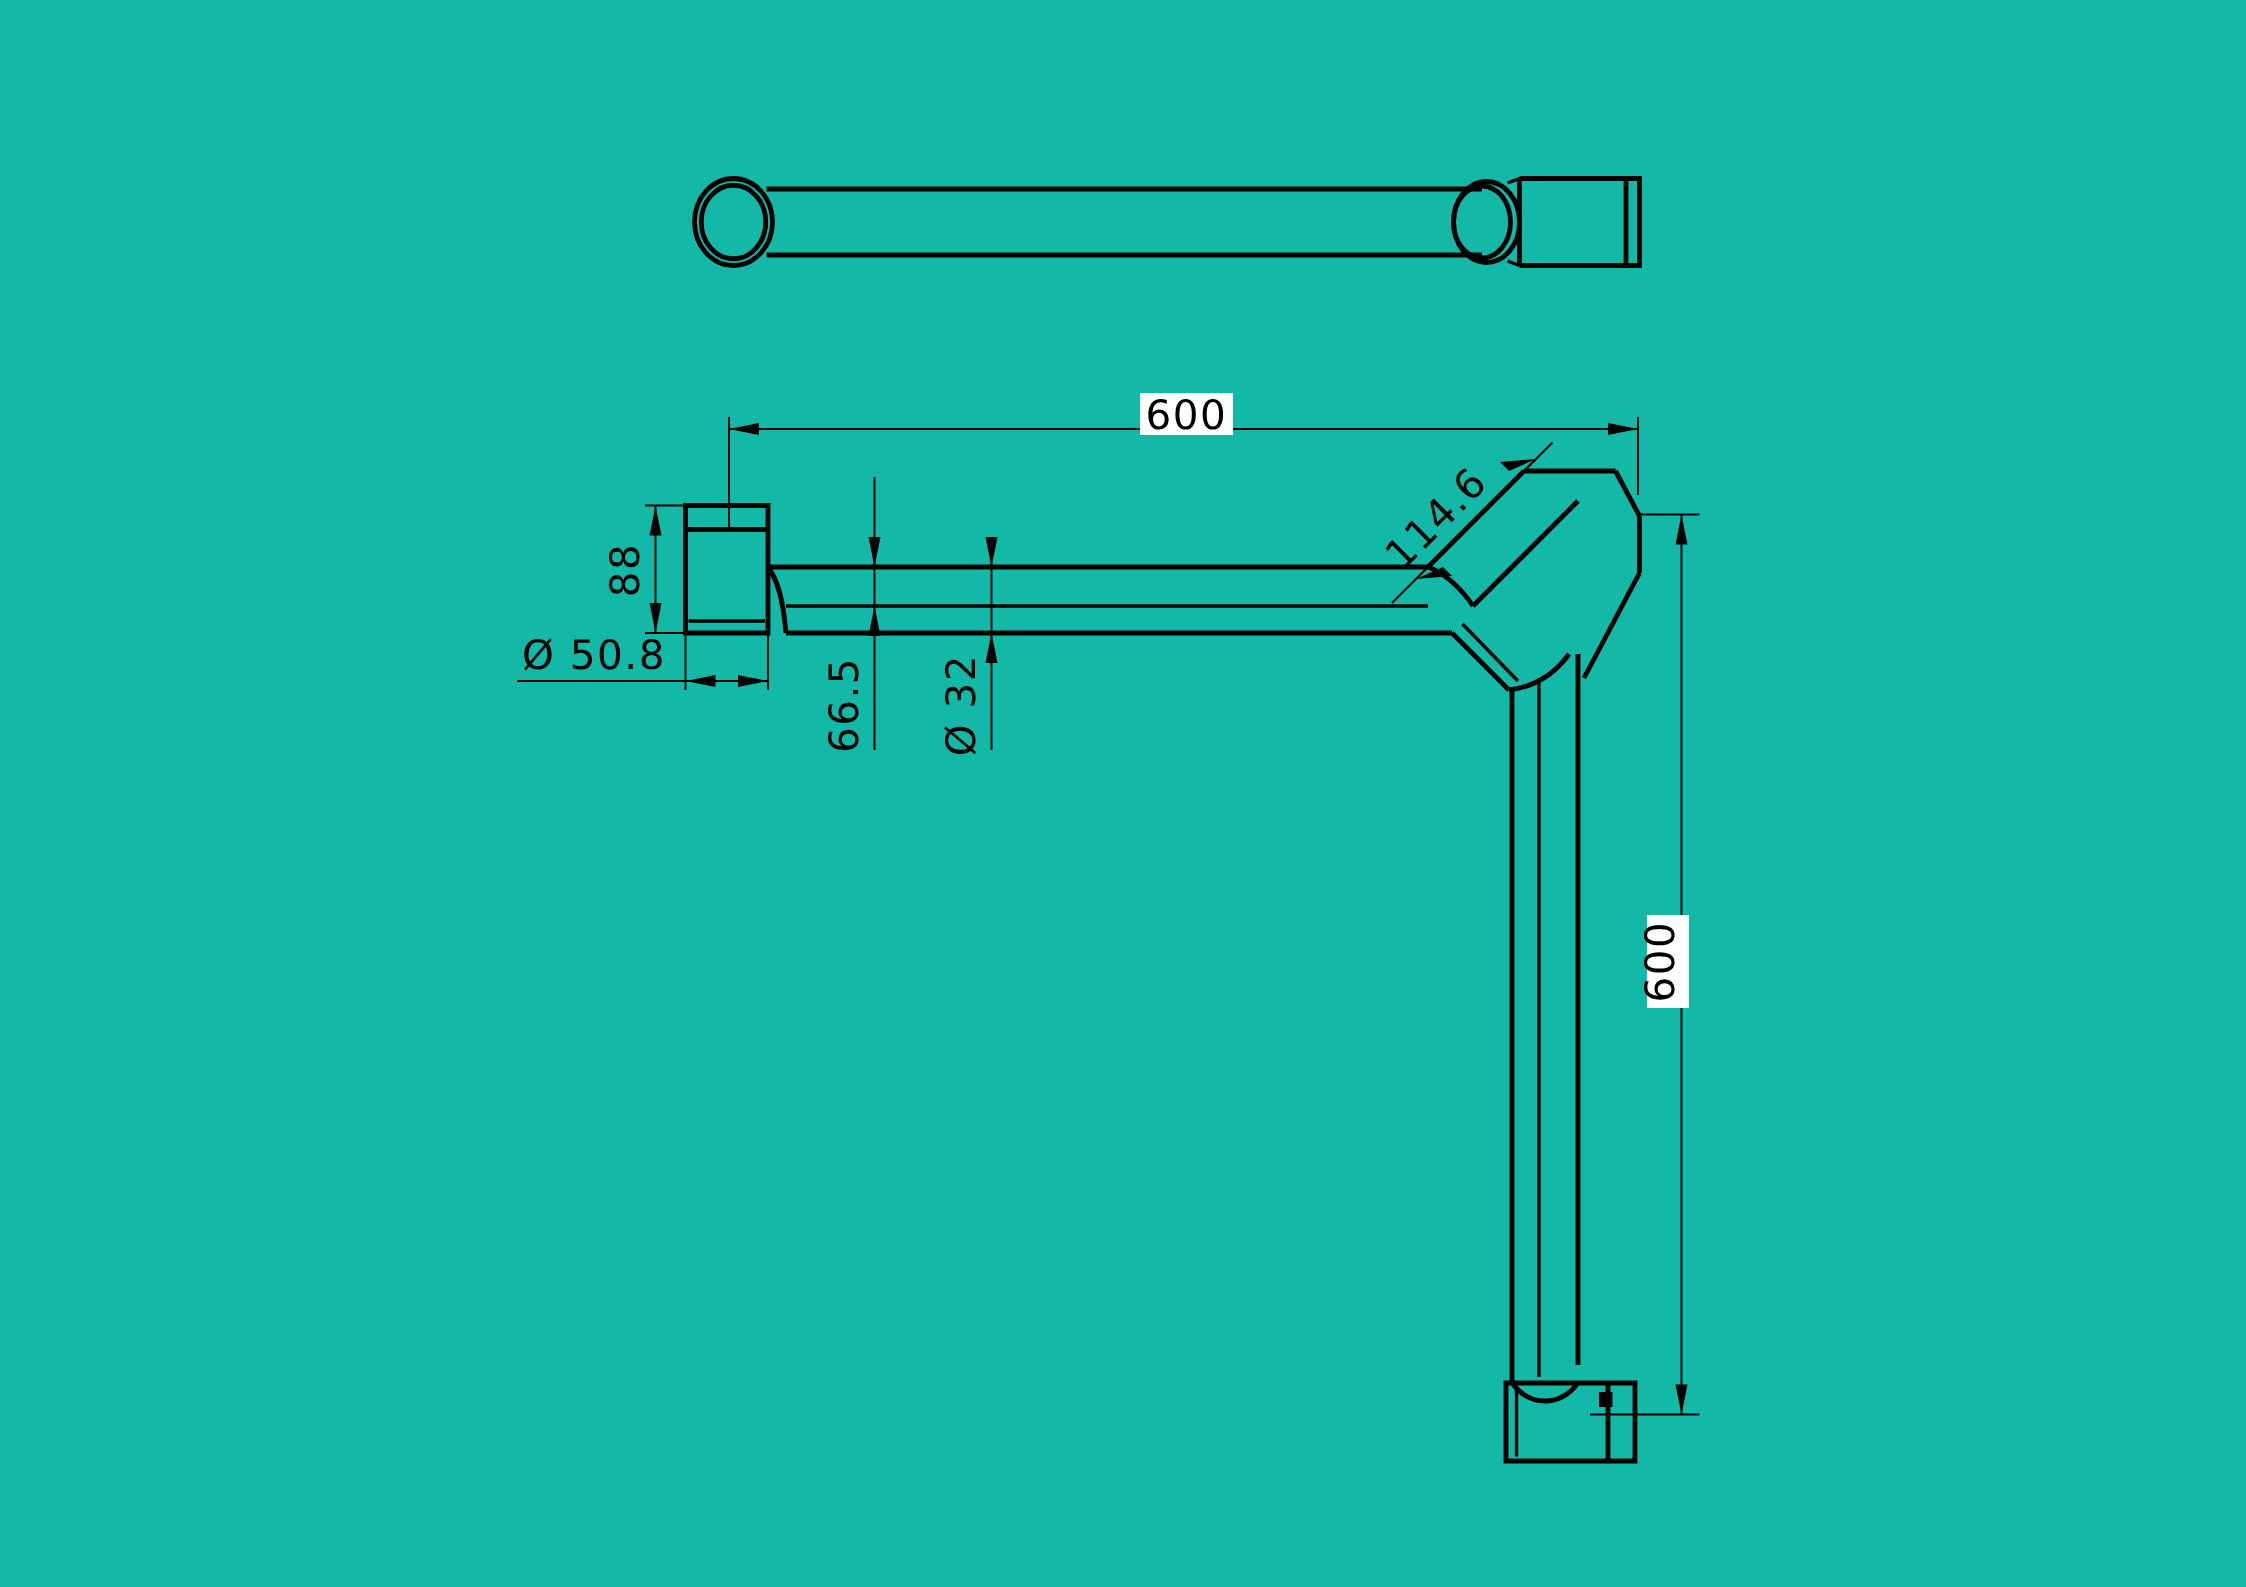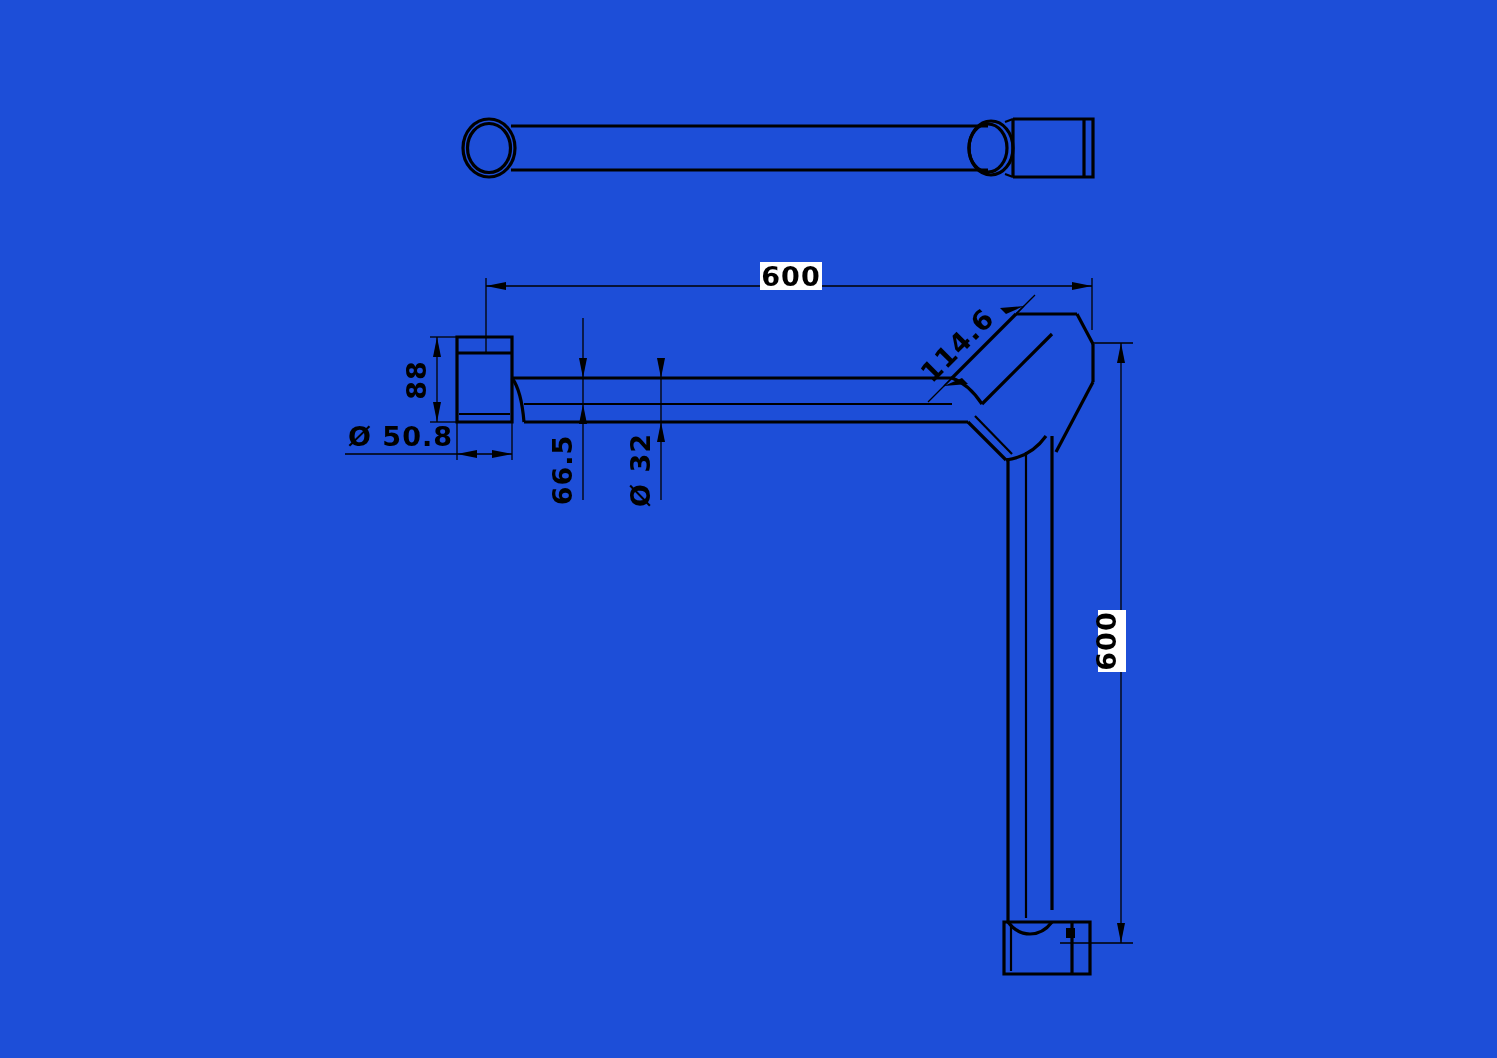--- a/index.html
+++ b/index.html
@@ -8,23 +8,22 @@
     padding: 0;
     background: #ffffff;
   }
   body {
     font-family: "DejaVu Sans", sans-serif;
   }
   #drawing-root {
     position: relative;
     width: 1497px;
     height: 1058px;
-    background: #1d4ed8;
+    background: #14b8a6;
     overflow: hidden;
-    font-weight: bold;
   }
   #drawing-svg {
     display: block;
     width: 1497px;
     height: 1058px;
   }
   .obj-line {
     fill: none;
     stroke: #000000;
     stroke-width: 3.2;

